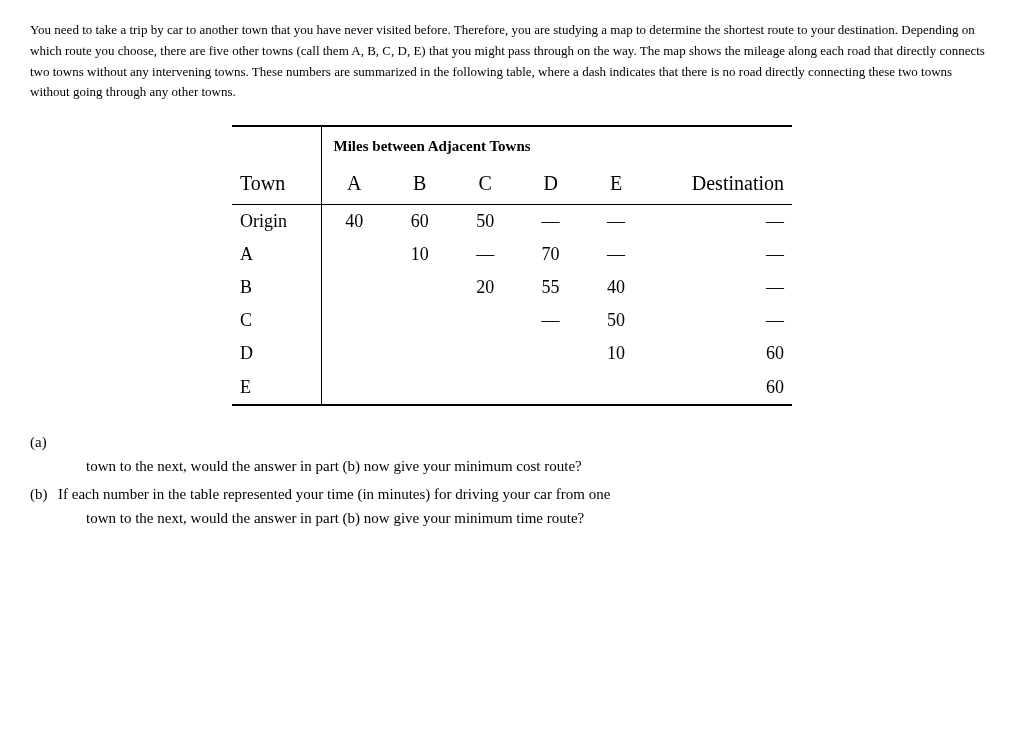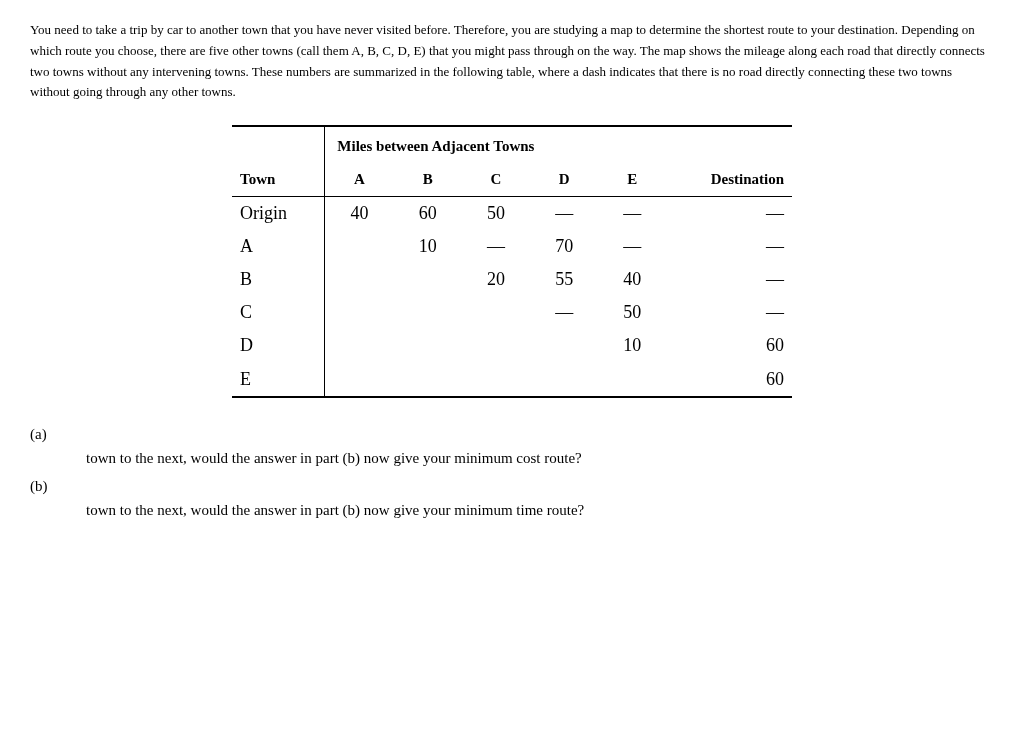--- a/index.html
+++ b/index.html
@@ -38,22 +38,22 @@
 
     .table-title-row td {
       text-align: left;
       font-weight: bold;
       font-size: 15px;
       padding: 8px 12px 6px 12px;
       border-top: 2px solid #000;
     }
 
     .header-row td {
-      font-weight: bold;
-      font-size: 15px;
+      font-weight: normal;
+      font-size: 20px;
       padding: 4px 18px 6px 18px;
       border-bottom: 1.5px solid #000;
       text-align: center;
     }
 
     .header-row td:first-child {
       text-align: left;
       padding-left: 8px;
     }
 
@@ -195,17 +195,17 @@
   <div class="question-item">
     <span class="question-label">(a)</span>
     <span class="question-text">
       <br>
       <span style="padding-left: 28px; display: inline-block;">town to the next, would the answer in part (b) now give your minimum cost route?</span>
     </span>
   </div>
   <div class="question-item">
     <span class="question-label">(b)</span>
     <span class="question-text">
-      <br>
+      <span>If each number in the table represented your time (in minutes) for driving your car from one</span><br>
       <span style="padding-left: 28px; display: inline-block;">town to the next, would the answer in part (b) now give your minimum time route?</span>
     </span>
   </div>
 </div>
 
 </body></html>

